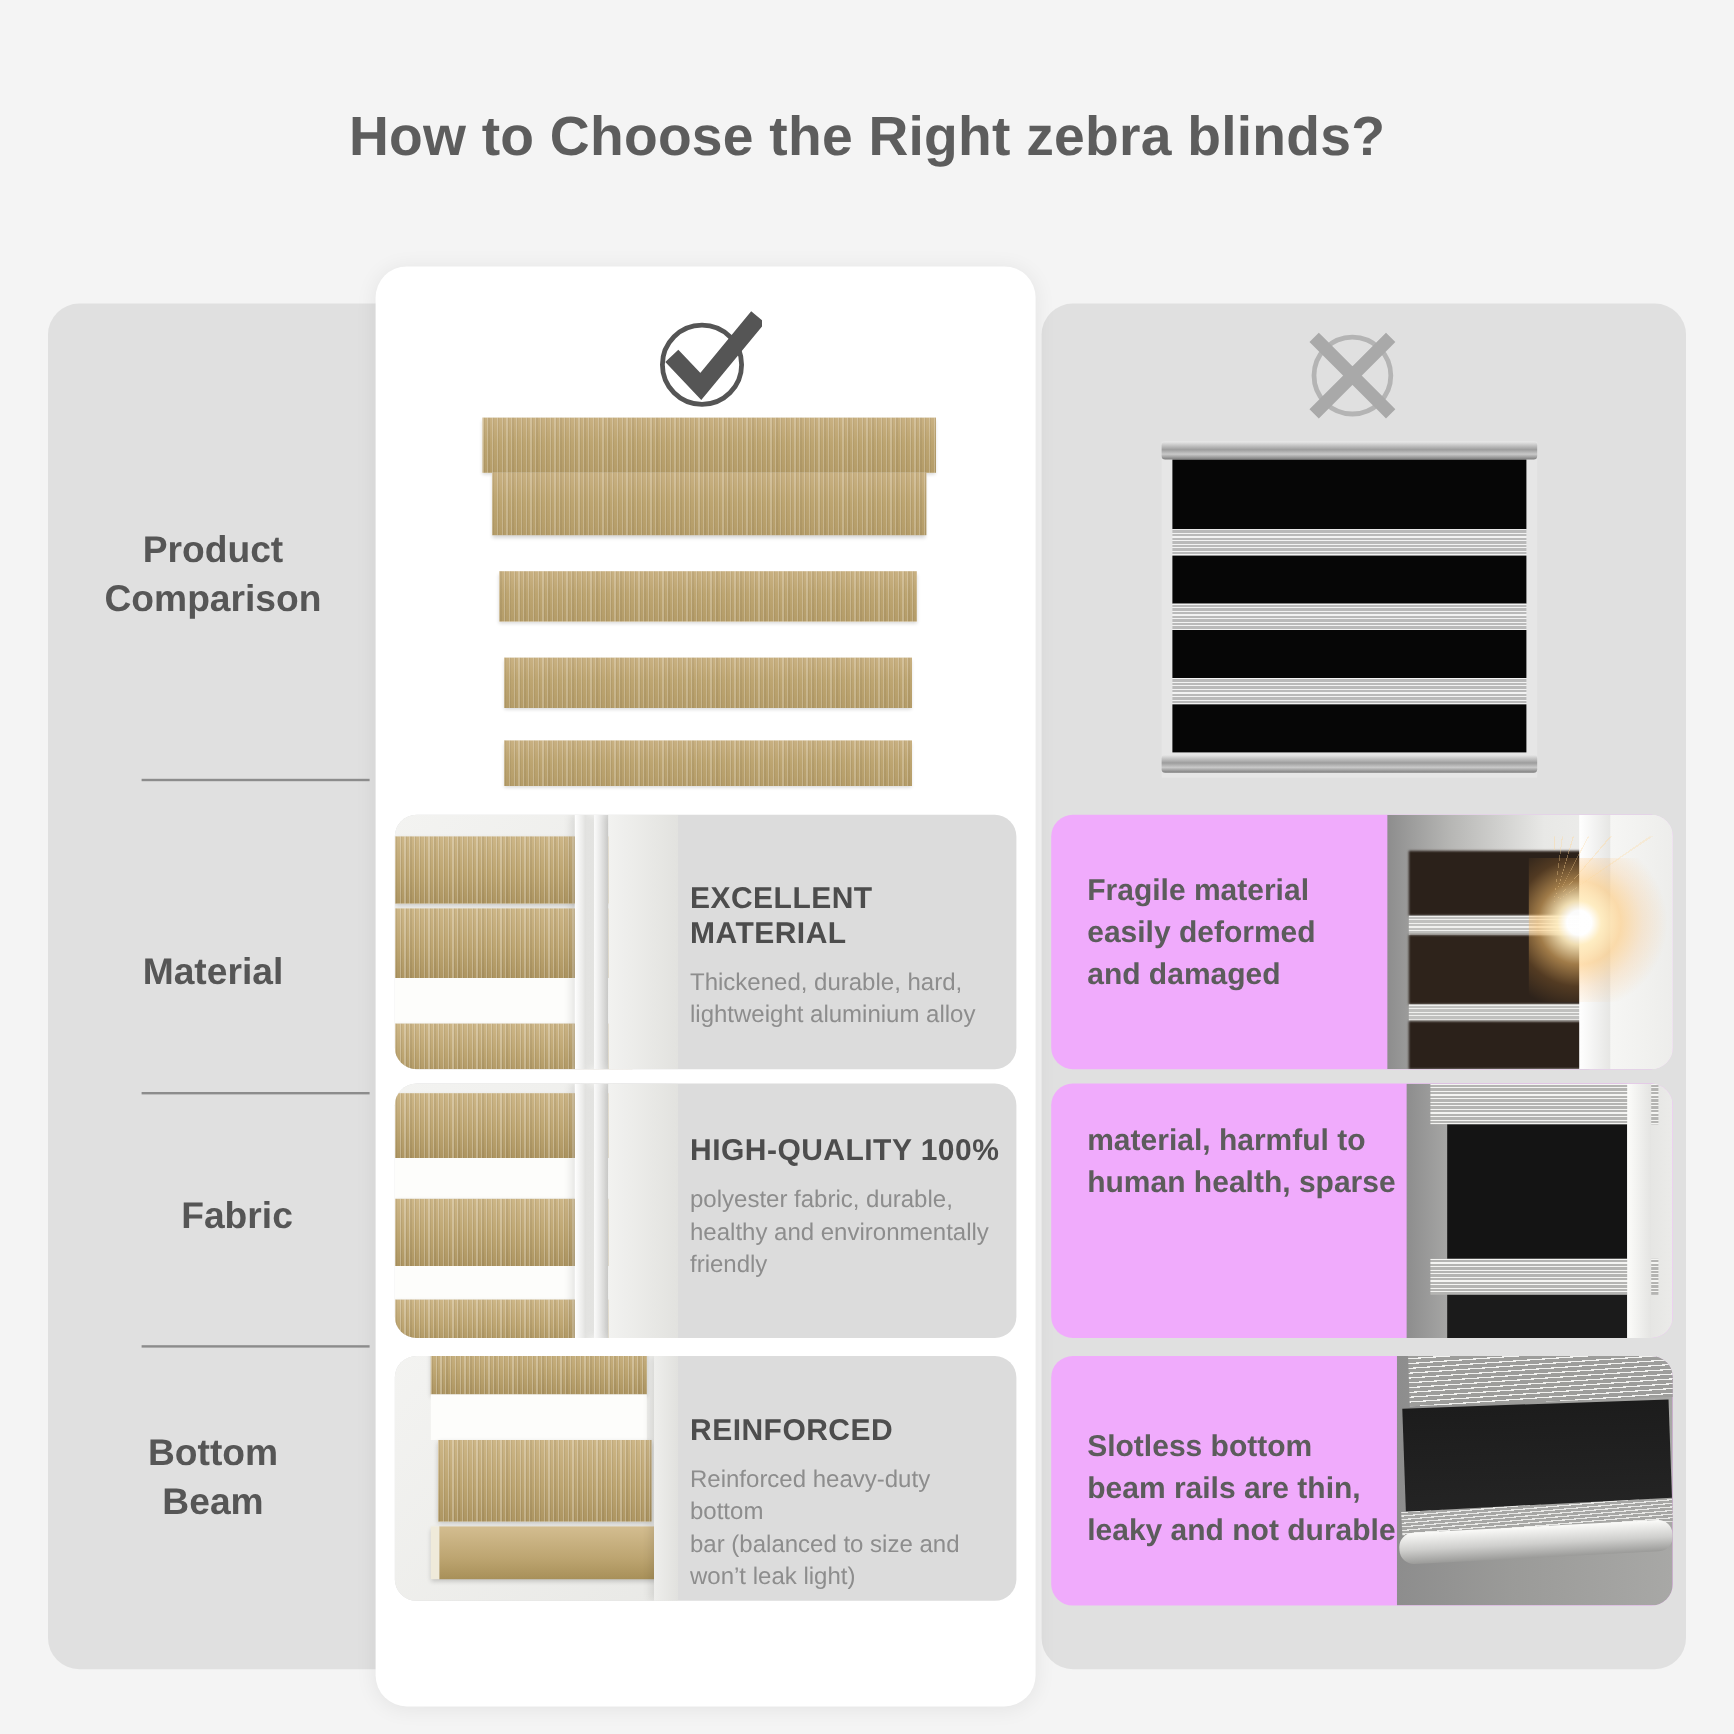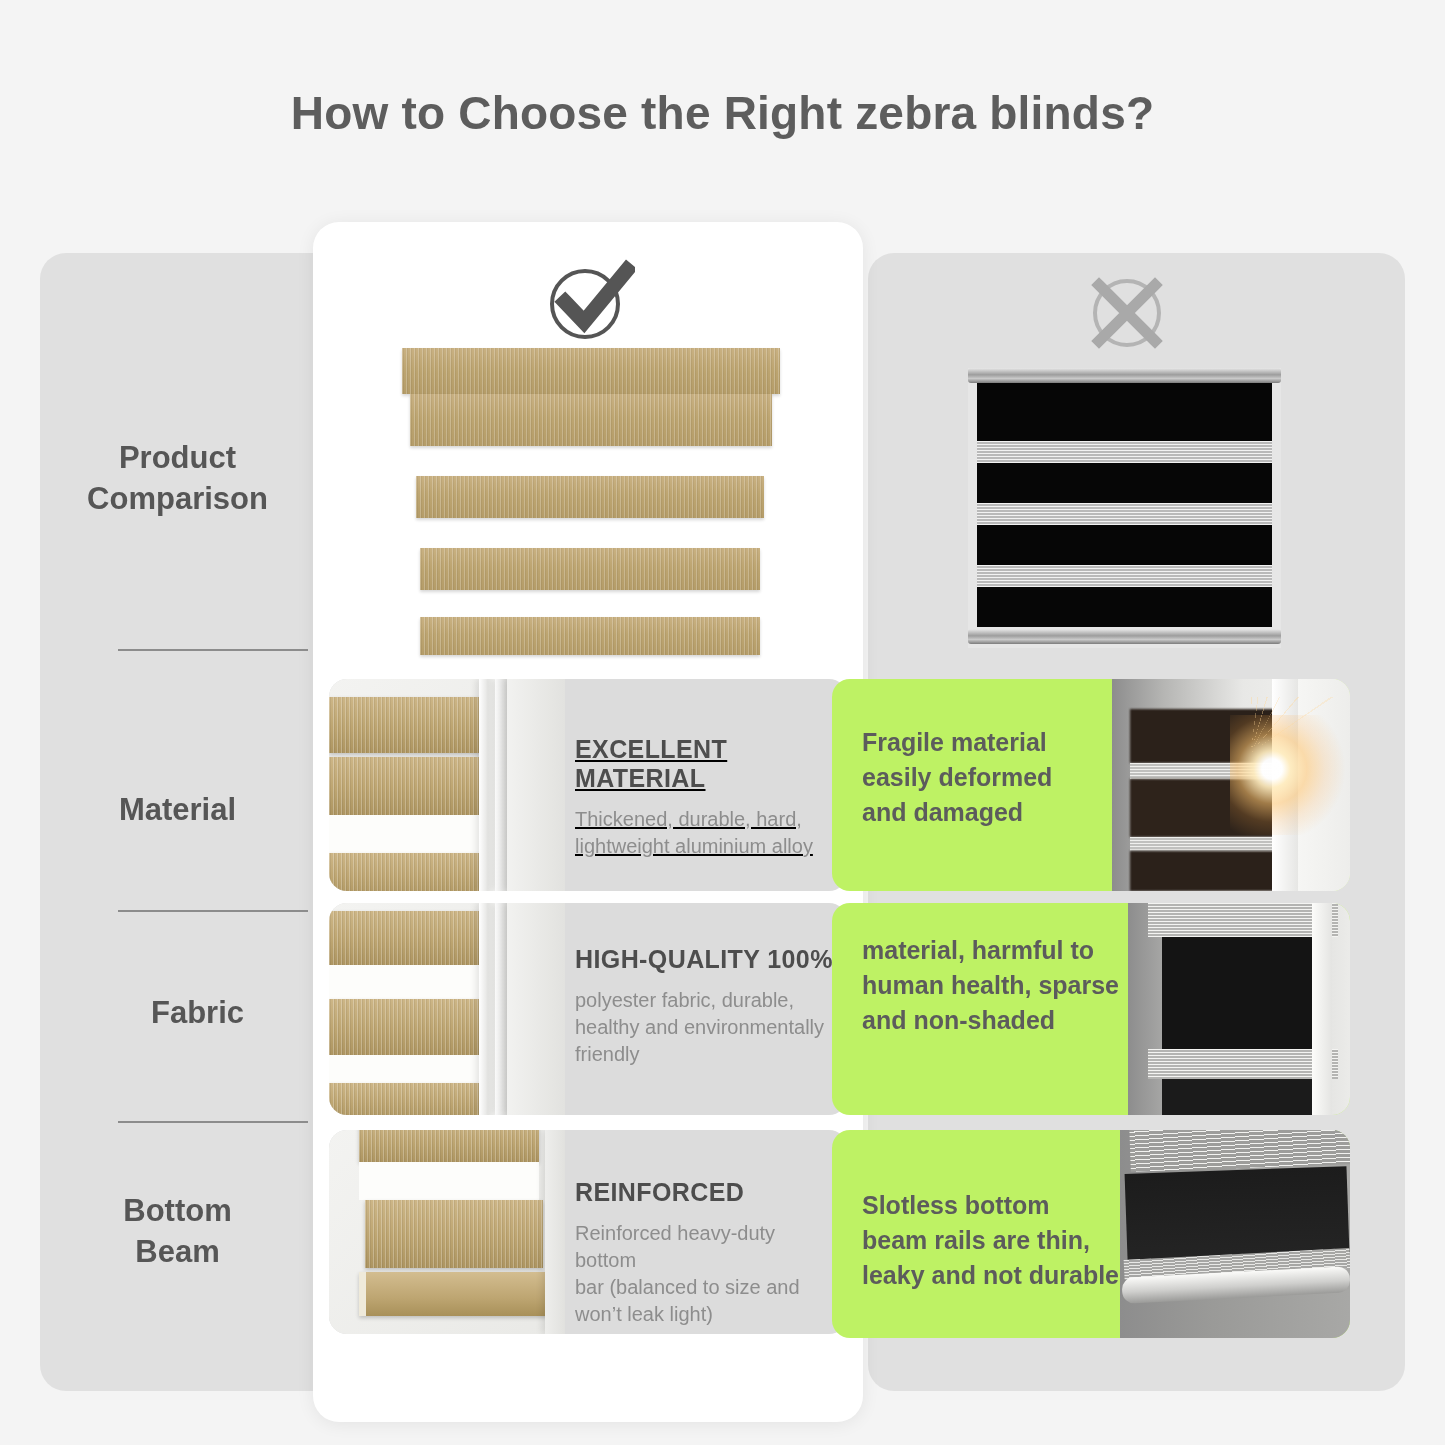--- a/index.html
+++ b/index.html
@@ -69,22 +69,22 @@
   .bb-dark{position:absolute;left:9px;width:295px;background:#060606;}
   .bb-sheer{position:absolute;left:9px;width:295px;
     background:repeating-linear-gradient(180deg,#f2f2f2 0 1px,#b9b9b9 1px 3px);}
 
   
   .card-good{
     position:absolute;left:329px;width:518px;
     background:#dcdcdc;border-radius:18px;overflow:hidden;z-index:7;
   }
   .card-bad{
-    position:absolute;left:832px;width:518px;
-    background:#bef264;border-radius:18px;overflow:hidden;z-index:7;
+    position:absolute;left:876px;width:518px;
+    background:#f0abfc;border-radius:18px;overflow:hidden;z-index:7;
   }
   .card-img-good{
     position:absolute;left:0;top:0;width:236px;height:100%;
     background:linear-gradient(135deg,#f3f3f1 0%,#e9e9e6 100%);
     overflow:hidden;
   }
   .blind-strip{
     position:absolute;left:0;width:198px;
     background:
       repeating-linear-gradient(90deg,
@@ -188,21 +188,21 @@
 <div class="card-good" style="top:679px;height:212px;">
   <div class="card-img-good">
     <div class="blind-strip" style="top:18px;height:56px;"></div>
     <div class="blind-strip" style="top:78px;height:58px;"></div>
     <div class="blind-white" style="top:136px;height:38px;"></div>
     <div class="blind-strip" style="top:174px;height:46px;"></div>
     <div class="frame-v" style="left:150px;width:16px;"></div>
     <div class="frame-v" style="left:166px;width:12px;background:linear-gradient(90deg,#fafafa,#d9d9d7);"></div>
     <div class="frame-v" style="left:178px;width:58px;background:linear-gradient(90deg,#f2f2f0,#e2e2df);"></div>
   </div>
-  <div class="card-text" style="left:246px;top:56px;width:258px;text-decoration:underline;">
+  <div class="card-text" style="left:246px;top:56px;width:258px;">
     <div class="card-head">EXCELLENT MATERIAL</div>
     <div class="card-body">
       <div>Thickened, durable, hard,</div>
       <div>lightweight aluminium alloy</div>
     </div>
   </div>
 </div>
 
 <div class="card-good" style="top:903px;height:212px;">
   <div class="card-img-good">
@@ -290,21 +290,20 @@
     <div style="position:absolute;left:34px;top:34px;width:150px;height:112px;background:#141414;"></div>
     <div style="position:absolute;left:20px;top:146px;width:190px;height:30px;
          background:repeating-linear-gradient(180deg,#f4f4f2 0 1px,#b4b4b2 1px 3px);"></div>
     <div style="position:absolute;left:34px;top:176px;width:150px;height:36px;background:#1b1b1b;"></div>
     <div style="position:absolute;left:184px;top:0;width:20px;height:100%;
          background:linear-gradient(90deg,#fcfcfa,#e4e4e2);"></div>
   </div>
   <div class="bad-text" style="top:30px;width:280px;">
     <div>material, harmful to</div>
     <div>human health, sparse</div>
-    <div>and non-shaded</div>
   </div>
 </div>
 
 <div class="card-bad" style="top:1130px;height:208px;">
   <div class="card-img-bad" style="width:230px;">
     <div style="position:absolute;inset:0;background:linear-gradient(90deg,#8d8d8d 0%,#9a9a98 40%,#a8a8a6 100%);"></div>
     <div style="position:absolute;left:10px;top:-6px;width:220px;height:44px;
          background:repeating-linear-gradient(178deg,#f2f2f0 0 1px,#9d9d9b 1px 4px);
          transform:rotate(-2deg);"></div>
     <div style="position:absolute;left:6px;top:40px;width:222px;height:86px;

